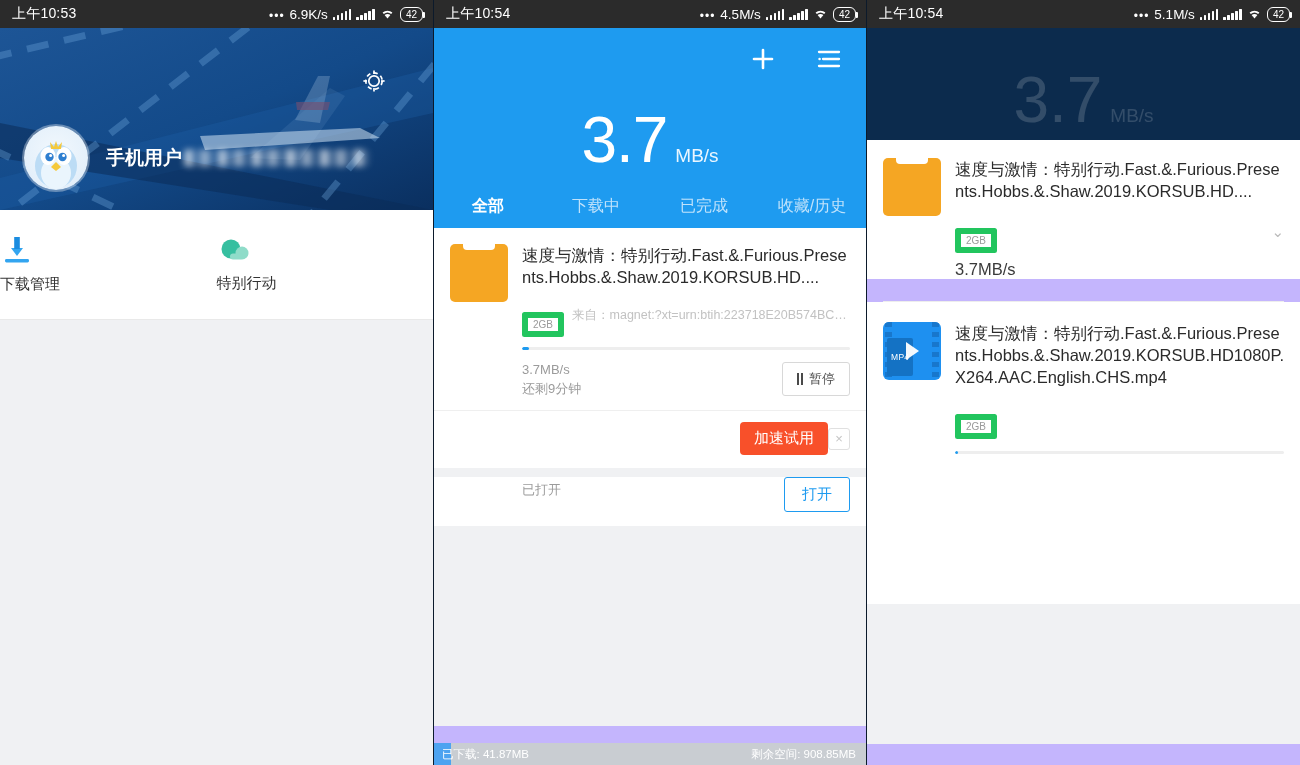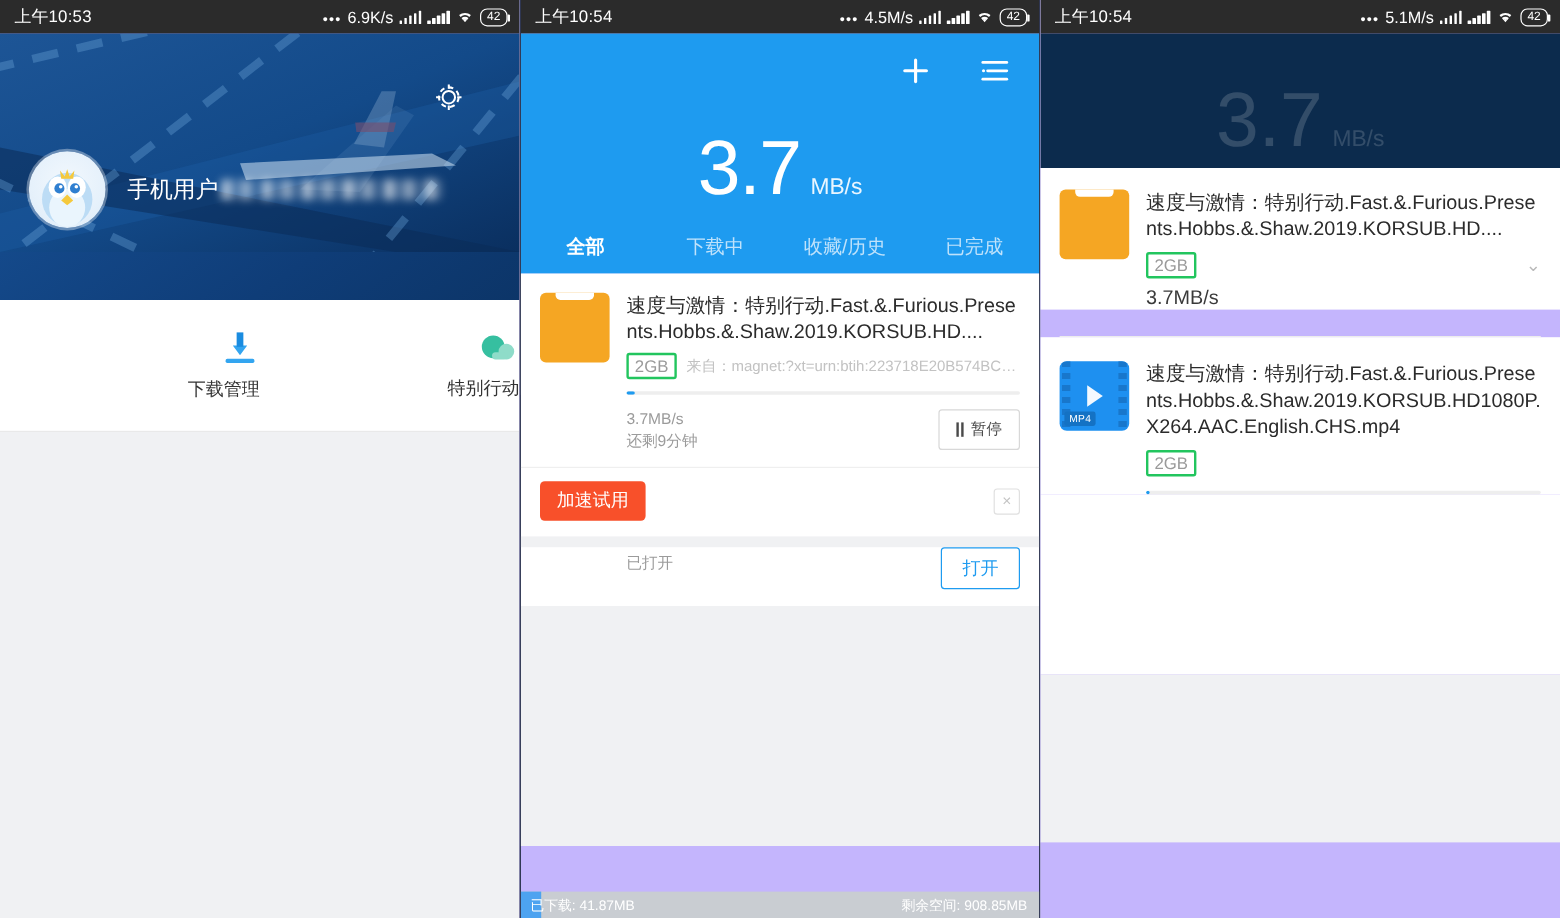--- a/index.html
+++ b/index.html
@@ -23,38 +23,38 @@
   .sig i:nth-child(3){height:7px;} .sig i:nth-child(4){height:9px;}
   .sig i:nth-child(5){height:11px;}
   .wifi { width:15px; height:12px; position:relative; }
   .wifi svg { position:absolute; left:0; top:0; }
   .batt { border:1.4px solid #fff; border-radius:6px; padding:0 5px; font-size:10px;
      line-height:13px; height:15px; display:flex; align-items:center; position:relative;}
   .batt:after{content:"";position:absolute;right:-3px;top:4px;width:2px;height:6px;
      background:#fff;border-radius:0 1px 1px 0;}
 
   
-  .hero { height:222px; position:relative; overflow:hidden;
-    background:linear-gradient(145deg,#1a4f8f 0%,#14498a 35%,#0f3d78 70%,#0c3568 100%); }
+  .hero { height:182px; position:relative; overflow:hidden;
+    background:linear-gradient(145deg,#1a4f8f 0%,#14498a 35%,#0f3d78 70%,#0c3568 100%);font-weight:bold; }
   .hero-art { position:absolute; inset:0; }
   .gear { position:absolute; right:46px; top:40px; width:26px; height:26px; cursor:pointer; }
   .profile { position:absolute; left:24px; top:98px; display:flex; align-items:center; }
   .avatar { width:64px; height:64px; border-radius:50%;
     background:radial-gradient(circle at 50% 42%,#f2f8fd 0%,#e6f1fb 60%,#dceaf7 100%);
     position:relative; overflow:hidden; box-shadow:0 0 0 2px rgba(255,255,255,.35);}
   .uname { color:#fff; font-size:19px; margin-left:18px; position:relative; }
   .blurbar { position:absolute; left:100%; top:50%; transform:translateY(-50%);
     margin-left:2px; width:185px; height:17px;
     background:repeating-linear-gradient(90deg,
       rgba(255,255,255,.62) 0 9px, rgba(255,255,255,.18) 9px 16px,
       rgba(255,255,255,.5) 16px 26px, rgba(255,255,255,.12) 26px 34px);
     filter:blur(3.4px); border-radius:3px; }
   .menu-row { height:110px; background:#fff; display:flex;
      border-bottom:1px solid #e9e9e9; }
-  .menu-cell { flex:1; display:flex; flex-direction:column; align-items:flex-end;
+  .menu-cell { flex:1; display:flex; flex-direction:column; align-items:flex-start;
      justify-content:center; gap:10px; cursor:pointer; }
   .menu-label { font-size:15px; color:#333; }
   .p1-body { background:#f0f1f3; height:calc(765px - 28px - 182px - 110px); }
 
   
   .blue-head { background:#1e9bf0; height:200px; position:relative; }
   .bh-icons { position:absolute; right:22px; top:16px; display:flex; gap:36px;
      align-items:center; }
   .ic-plus, .ic-list { width:30px; height:30px; cursor:pointer; position:relative; }
   .speed-wrap { position:absolute; left:0; right:0; top:80px; display:flex;
@@ -70,45 +70,45 @@
   .list { background:#fff; }
   .item { display:flex; padding:16px 16px 0 16px; background:#fff; position:relative; }
   .thumb { width:58px; height:58px; border-radius:6px; flex:0 0 auto; margin-right:14px;
      position:relative; overflow:hidden; }
   .thumb.folder { background:#f5a623; border-radius:5px; }
   .thumb.folder:before { content:""; position:absolute; left:13px; top:-6px;
      width:32px; height:12px; background:#fff; border-radius:0 0 4px 4px; }
   .thumb.link { background:#a533db; display:flex; align-items:center; justify-content:center;}
   .thumb.video { background:#1e90f0; display:flex; align-items:center; justify-content:center;}
   .thumb .mp4tag { position:absolute; left:4px; bottom:4px; background:#1472c4;
-     color:#fff; font-size:8.5px; padding:1px 4px; border-radius:2px; letter-spacing:.3px;}
+     color:#fff; font-size:8.5px; padding:14px 4px; border-radius:2px; letter-spacing:.3px;}
   .thumb .strip { position:absolute; top:0; bottom:0; width:7px;
      background:linear-gradient(#0f6fc0 0,#0f6fc0 100%);
      background-image:repeating-linear-gradient(#1877cc 0 5px, transparent 5px 10px); }
   .thumb .strip.l { left:2px; } .thumb .strip.r { right:2px; }
   .meta { flex:1; min-width:0; }
   .title { font-size:16.5px; color:#2b2b2b; line-height:22px; word-break:break-all; }
   .subline { display:flex; align-items:center; gap:8px; margin-top:6px; }
-  .sizebadge { border:2px solid #22c55e; color:#9a9a9a; font-size:14px;
-     padding:1px 5px; border-radius:2.5px; flex:0 0 auto; }
+  .sizebadge { border:6px solid #22c55e; color:#9a9a9a; font-size:10px;
+     padding:1px 5px; border-radius:2.5px; flex:0 0 auto;margin-top:18px; }
   .source { color:#c2c2c2; font-size:12.5px; white-space:nowrap; overflow:hidden;
      text-overflow:ellipsis; }
   .pbar { height:3px; background:#eeeeee; border-radius:2px; margin-top:10px;
      position:relative; overflow:hidden; }
   .pbar > i { position:absolute; left:0; top:0; bottom:0; background:#1e9bf0;
      display:block; border-radius:2px; }
   .staterow { display:flex; align-items:center; padding:10px 16px 12px 88px;
      border-bottom:1px solid #efefef; }
   .state-l { font-size:13px; color:#9b9b9b; line-height:19px; }
   .btn-out { margin-left:auto; border:1px solid #d8d8d8; border-radius:3px;
      padding:7px 14px; font-size:13px; color:#4a4a4a; background:#fff; cursor:pointer;
      display:flex; align-items:center; gap:6px;}
   .pauseglyph { display:inline-flex; gap:2.5px; }
   .pauseglyph i { width:2px; height:12px; background:#4a4a4a; display:block;}
-  .promo { display:flex; align-items:center; justify-content:space-between; 
+  .promo { display:flex; align-items:center; justify-content:flex-end; 
      padding:11px 16px 13px 16px; }
   .btn-accel { background:#f8502a; color:#fff; font-size:15px; border-radius:4px;
      padding:7px 14px; cursor:pointer; }
   .btn-x { width:22px; height:22px; border:1px solid #e0e0e0; border-radius:3px;
      color:#c4c4c4; font-size:13px; display:flex; align-items:center;
      justify-content:center; cursor:pointer;}
   .divider-thick { height:9px; background:#f0f1f3; }
   .openrow { display:flex; align-items:flex-start; padding:0 16px 14px 88px; }
   .btn-open { margin-left:auto; border:1px solid #1e9bf0; color:#1e9bf0; background:#fff;
      border-radius:3px; padding:7px 17px; font-size:15px; cursor:pointer; }
@@ -315,22 +315,22 @@
             </svg>
         </div>
       </div>
       <div class="speed-wrap">
         <span class="speed-num">3.7</span>
         <span class="speed-unit">MB/s</span>
       </div>
       <div class="tabs">
         <div class="tab active">全部</div>
         <div class="tab">下载中</div>
+        <div class="tab">已完成</div>
         <div class="tab">收藏/历史</div>
-        <div class="tab">已完成</div>
       </div>
     </div>
 
     <div class="list">
 
       <div class="item">
         <div class="thumb folder"></div>
         <div class="meta">
           <div class="title">速度与激情：特别行动.Fast.&amp;.Furious.Presents.Hobbs.&amp;.Shaw.2019.KORSUB.HD....</div>
           <div class="subline">

